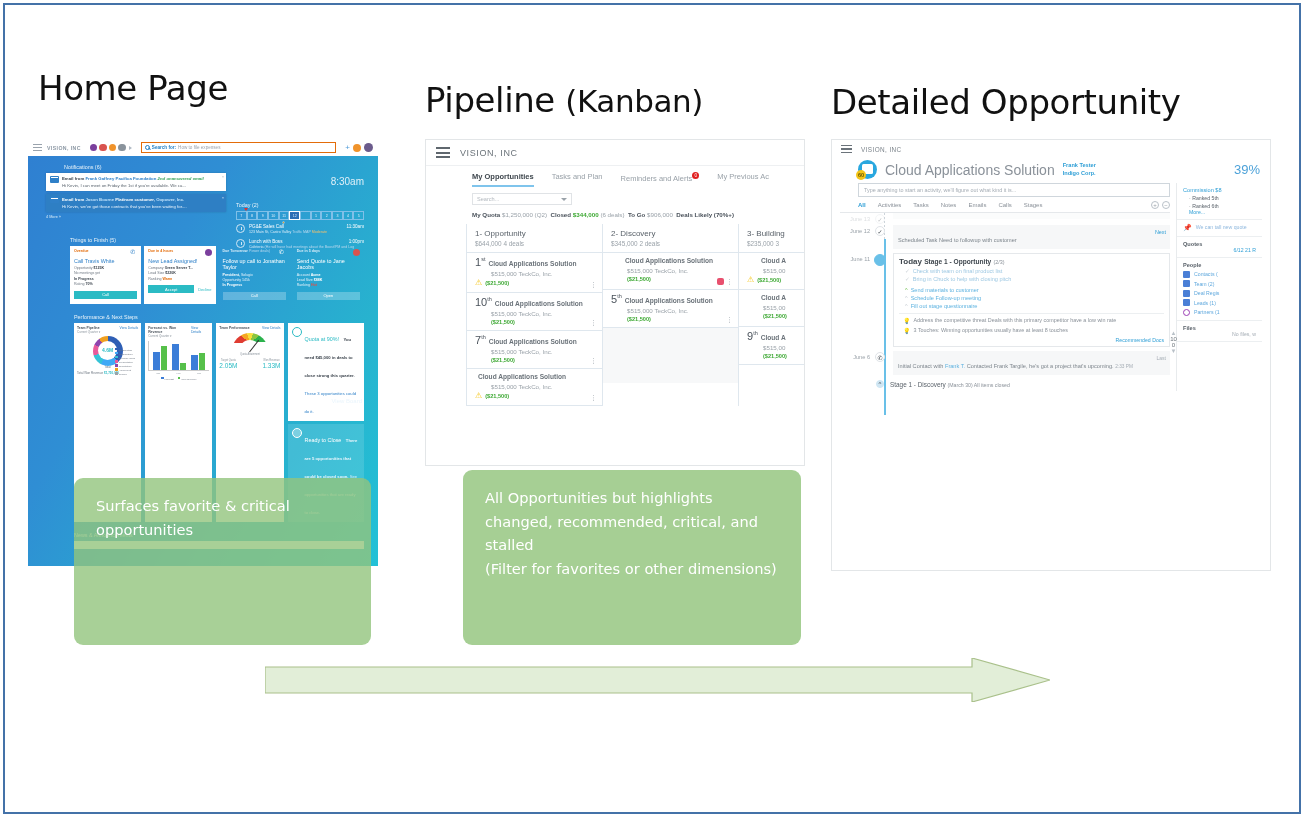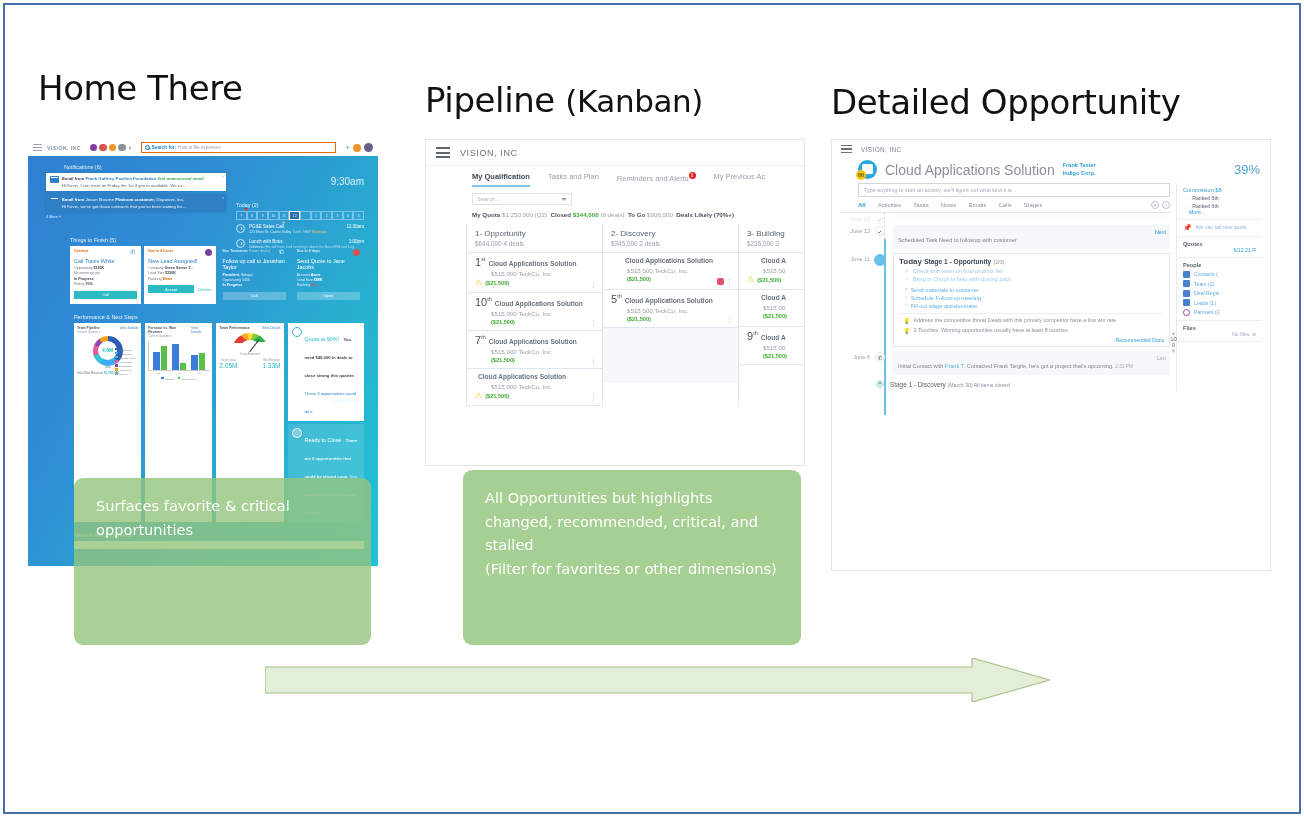--- a/index.html
+++ b/index.html
@@ -311,21 +311,21 @@
     position: absolute; left: 0; right: 0; top: 14px; text-align: center;
     font-size: 9.5px; color: #222; font-family: "DejaVu Sans", sans-serif;
     padding-right: 78px;
   }
 </style>
 </head>
 <body>
 
 <div class="page-frame"></div>
 
-<div class="sec-title" id="title-home">Home There</div>
+<div class="sec-title" id="title-home">Home Page</div>
 <div class="sec-title" id="title-pipeline"><span>Pipeline</span> <span class="sub">(Kanban)</span></div>
 <div class="sec-title" id="title-detail">Detailed Opportunity</div>
 
 <div class="panel" id="panel-home">
 
   <div class="hp-topbar">
     <span class="hamb">
         <i></i>
         <i></i>
         <i></i>
@@ -343,21 +343,21 @@
       <span class="lbl">Search for:</span>
       <span class="ph">How to file expenses</span>
     </span>
     <span class="hp-right">
       <span class="plus">+</span>
       <span class="bell"></span>
       <span class="ava"></span>
     </span>
   </div>
 
-  <div class="hp-clock">9:30am</div>
+  <div class="hp-clock">8:30am</div>
 
   <div class="hp-sec hp-notif">
     <div class="hp-h">Notifications (6)</div>
     <div class="notif-card">
       <span class="notif-x">×</span>
       <div class="notif-row">
         <span class="env"></span>
         <div>
           <div class="notif-t">
             <span>Email from</span>
@@ -597,21 +597,21 @@
   <div class="kb-top">
     <span class="kb-hamb">
         <i></i>
         <i></i>
         <i></i>
       </span>
     <span class="kb-brand">VISION, INC</span>
   </div>
 
   <div class="kb-tabs">
-    <span class="kb-tab active">My Qualification</span>
+    <span class="kb-tab active">My Opportunities</span>
     <span class="kb-tab">Tasks and Plan</span>
     <span class="kb-tab"><span>Reminders and Alerts</span><span class="badge-r">0</span></span>
     <span class="kb-tab">My Previous Ac</span>
   </div>
 
   <div class="kb-search">
     <span>Search...</span>
     <span class="cv"></span>
   </div>
 

